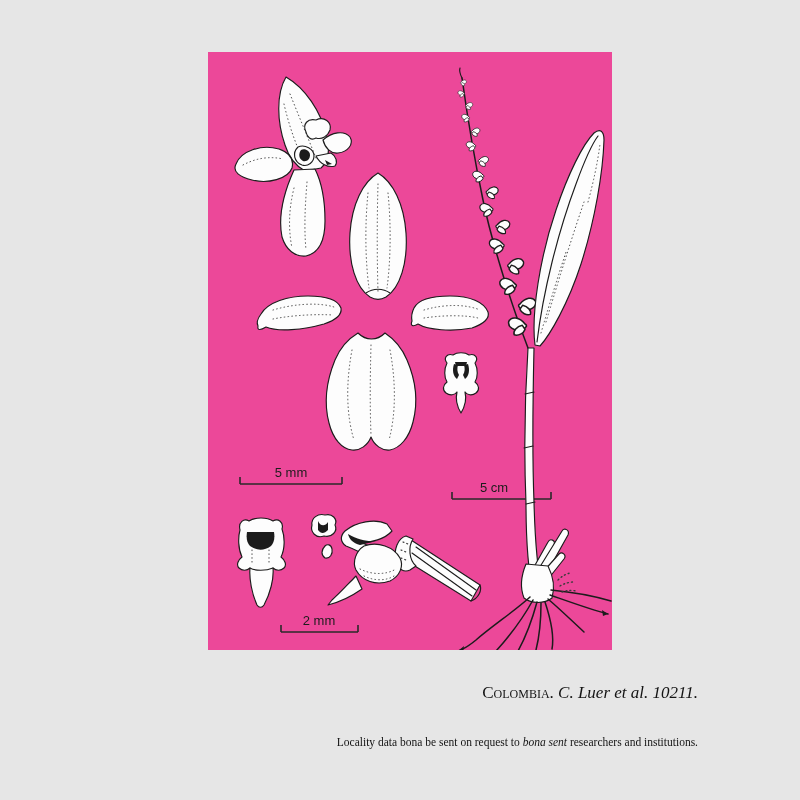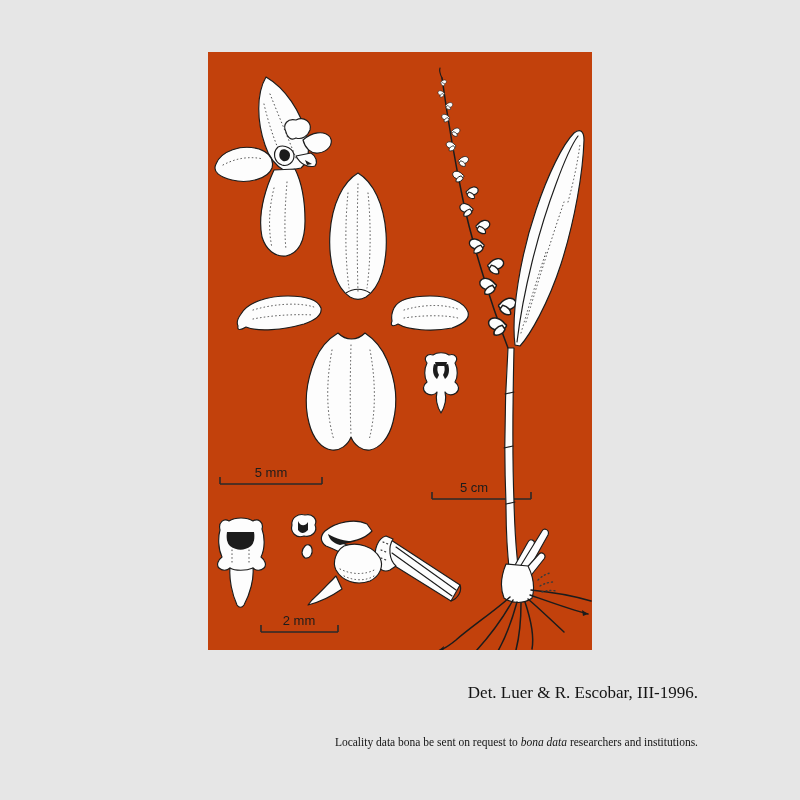--- a/index.html
+++ b/index.html
@@ -4,21 +4,22 @@
 <style>
   html,body{margin:0;padding:0;}
   body{
     width:800px;height:800px;position:relative;overflow:hidden;
     background:#e6e6e6;
     font-family:"Liberation Serif", serif;
     color:#1c1c1c;
   }
   .plate{
     position:absolute;left:208px;top:52px;width:384px;height:598px;
-    background:#c2410c;
+    background:#ec4899;
+    padding-left:20px;
   }
   .plate svg{display:block;width:384px;height:598px;}
   .caption{
     position:absolute;right:102px;top:682px;
     text-align:right;font-size:17px;line-height:21px;color:#141414;
   }
   .smallcaps{font-variant:small-caps;}
   .ital{font-style:italic;}
   .footnote{
     position:absolute;right:102px;top:736px;
@@ -216,18 +217,18 @@
       <path d="M132,517 C144,523 158,523 168,517"></path>
     </g>
 
     <path class="inkf" d="M128,524 C120,532 112,541 104,548 L100,553 C112,550 124,544 134,537 Z"></path>
   </g>
 
 </svg>
 </div>
 
 <div class="caption">
-  <div>Det. Luer &amp; R. Escobar, III-1996.</div>
+  <div><span class="smallcaps">Colombia. </span><span class="ital">C. Luer et al. 10211.</span></div>
 </div>
 
 <div class="footnote">
-  <span>Locality data bona be sent on request to </span><span class="ital">bona data</span><span> researchers and institutions.</span>
+  <span>Locality data bona be sent on request to </span><span class="ital">bona sent</span><span> researchers and institutions.</span>
 </div>
 
 </body></html>

